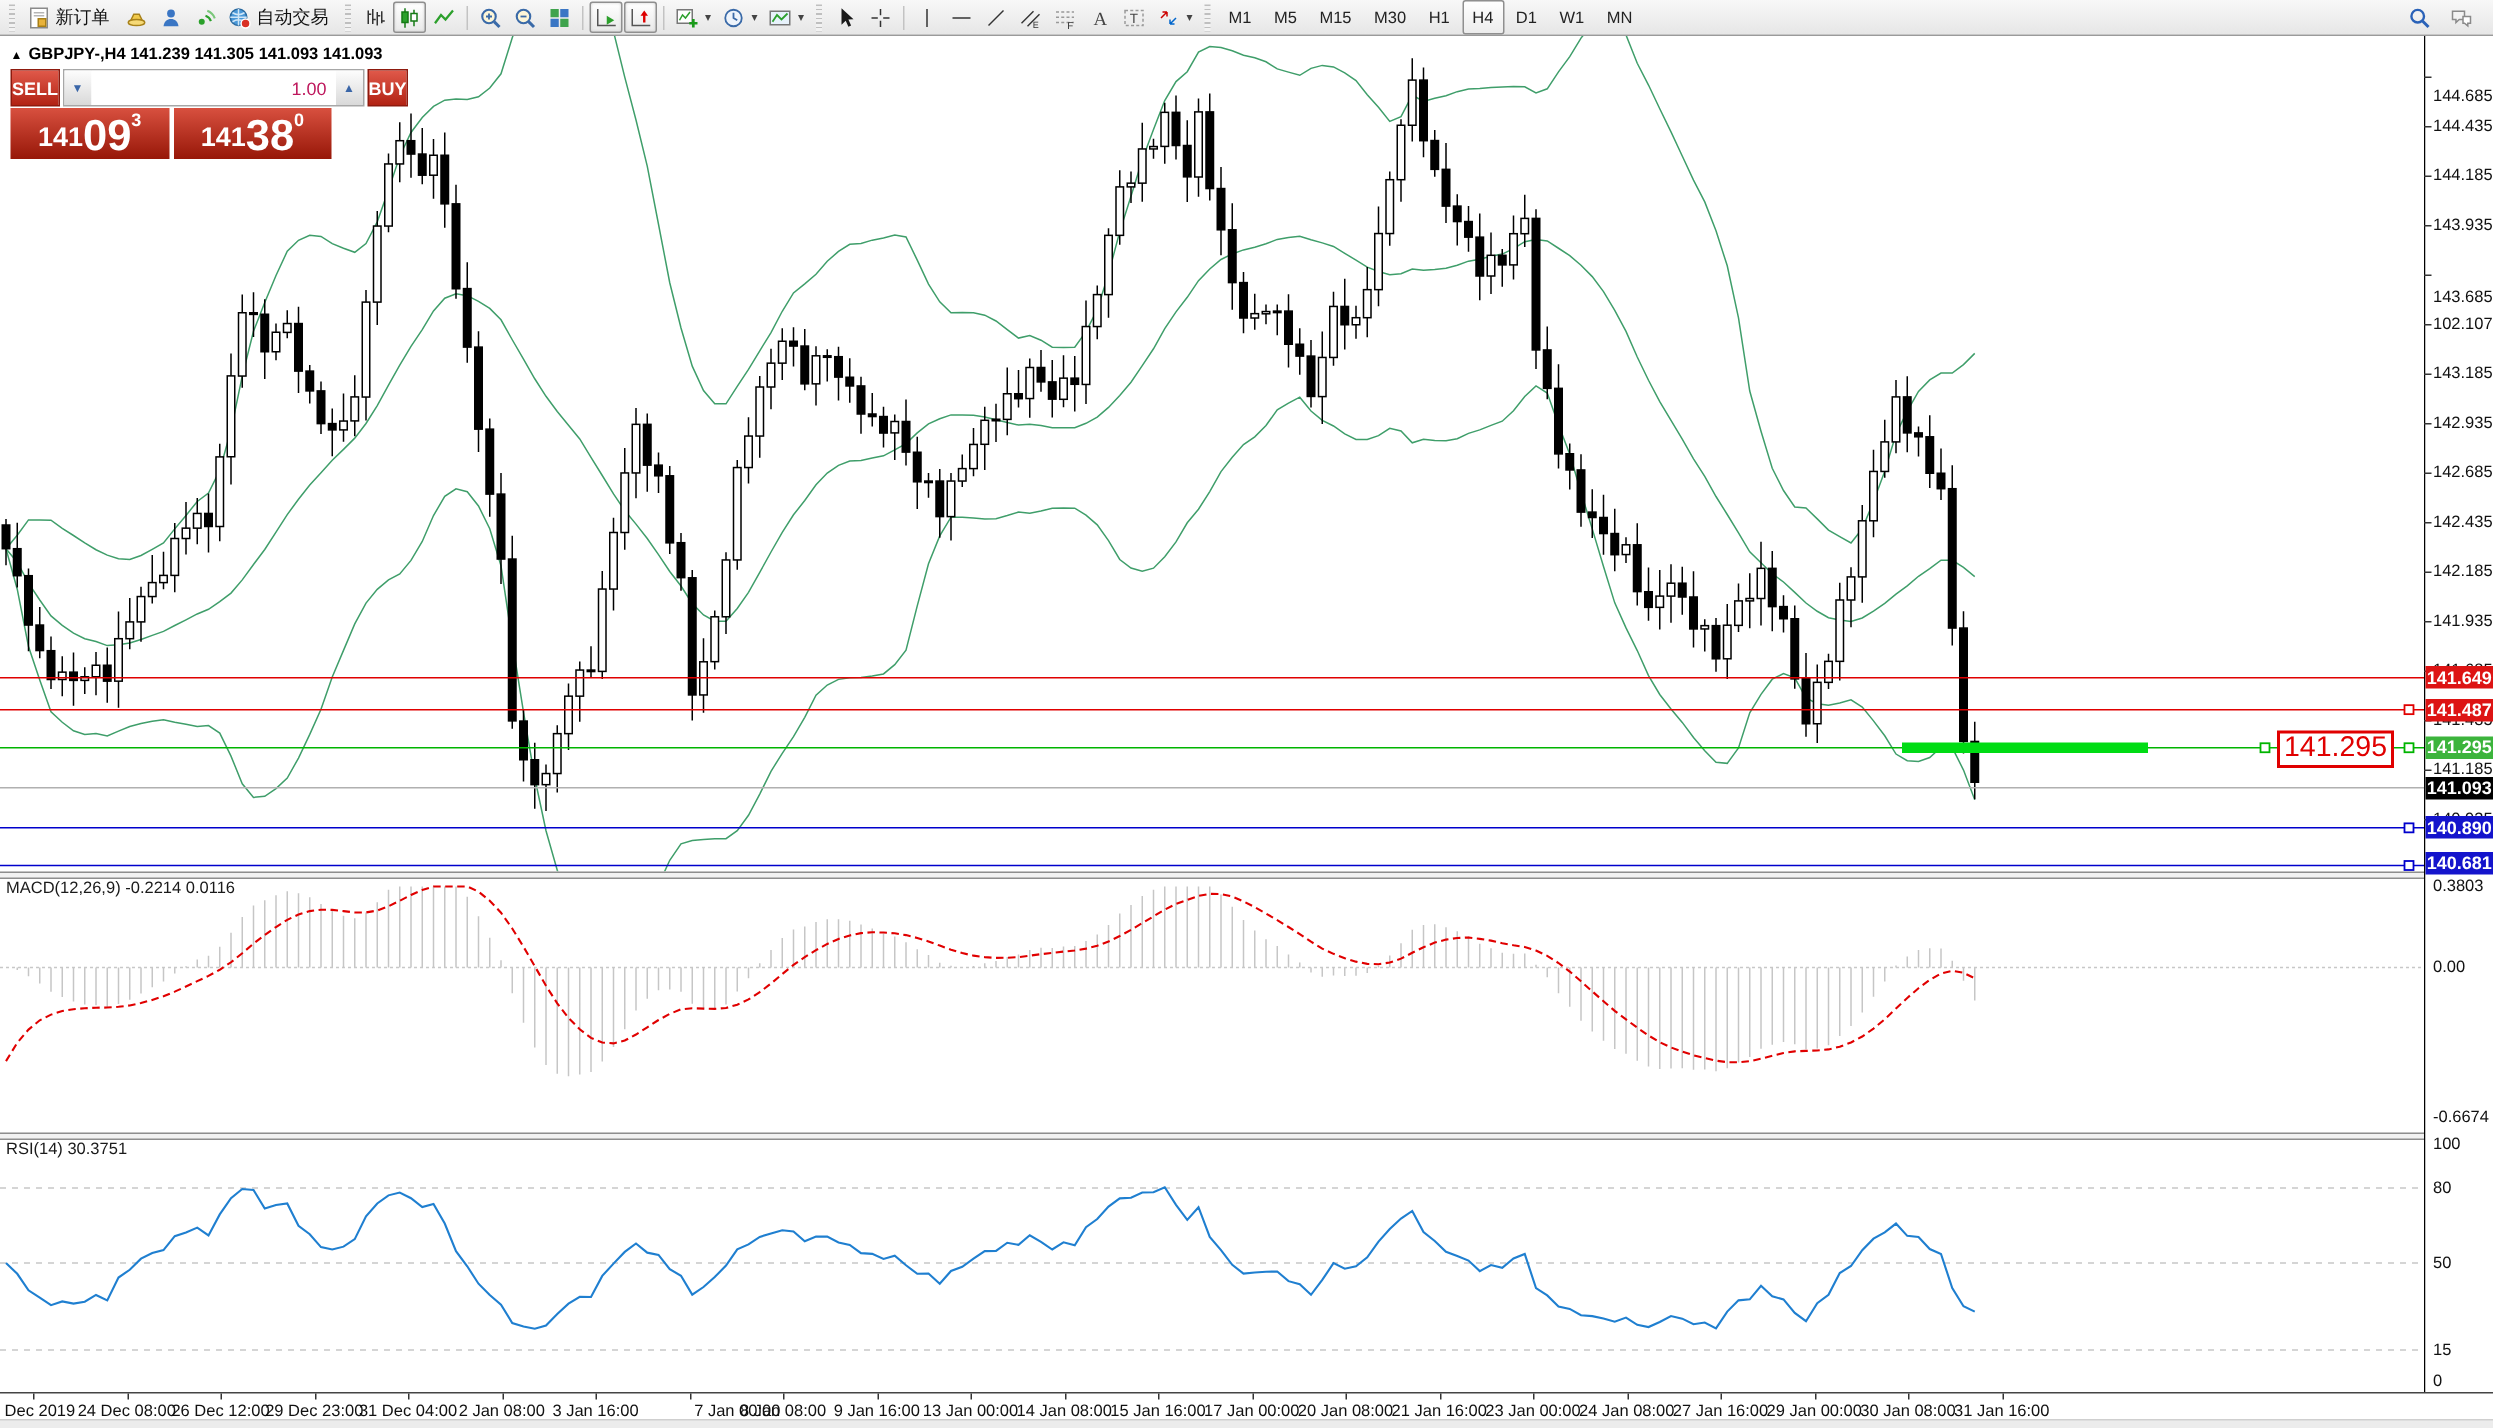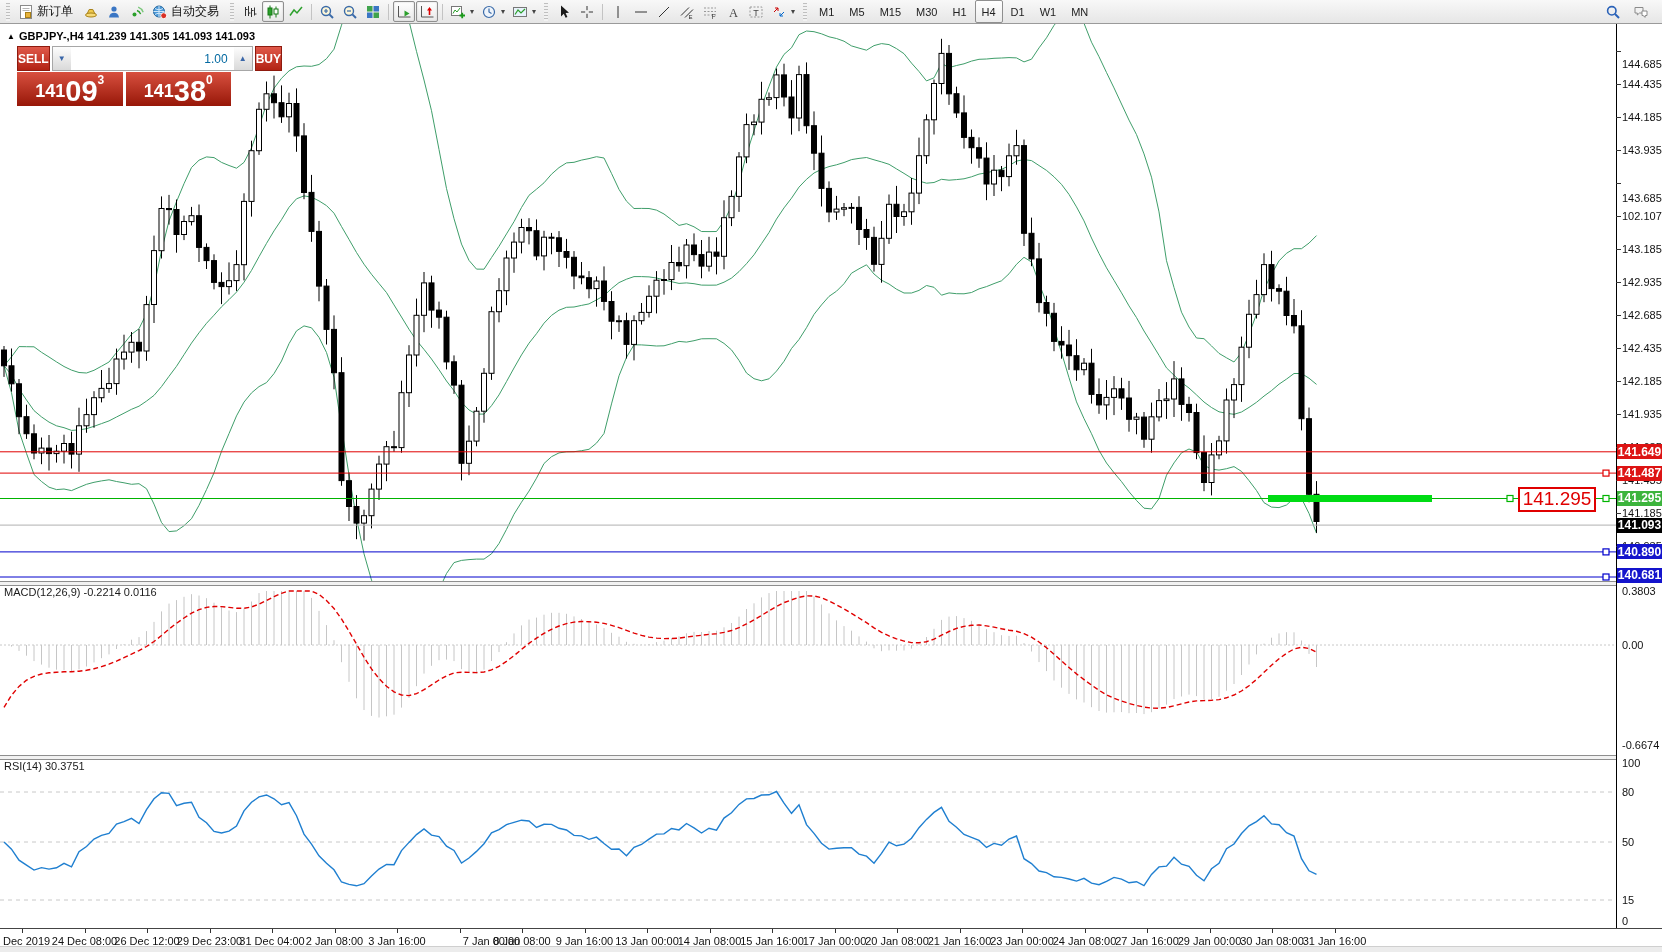--- a/index.html
+++ b/index.html
@@ -32,29 +32,29 @@
   .ptickmark{position:absolute;left:1616px;width:5px;height:1px;background:#333;}
   .pbadge{position:absolute;left:1617px;width:45px;height:15px;font-size:12px;font-weight:bold;color:#fff;
     display:flex;align-items:center;justify-content:center;}
   .iaxis{position:absolute;left:1622px;font-size:11px;color:#111;}
   
   #timeaxis{position:absolute;left:0;top:904px;width:1662px;height:24px;background:#fff;border-top:1px solid #444;}
   .ttick{position:absolute;top:0;width:1px;height:4px;background:#333;}
   .tlabel{position:absolute;top:6px;font-size:11px;color:#111;transform:translateX(-50%);white-space:nowrap;}
   #footerstrip{position:absolute;left:0;top:922px;width:1662px;height:6px;background:#ececec;border-top:1px solid #cfcfcf;}
   
-  #oneclick{position:absolute;left:17px;top:22px;width:214px;height:52px;}
+  #oneclick{position:absolute;left:7px;top:22px;width:214px;height:52px;}
   #oc-row1{position:absolute;left:0;top:0;width:214px;height:25px;display:flex;}
   .oc-btn{color:#fff;font-weight:bold;font-size:12px;display:flex;align-items:center;justify-content:center;
     background:linear-gradient(#e0594a,#b22314);border:1px solid #8e1a0e;box-sizing:border-box;}
   #oc-sell{width:47px;}
   #oc-buy{width:49px;margin-left:2px;}
   #oc-vol{flex:1;display:flex;border:1px solid #a7a7a7;box-sizing:border-box;margin-left:2px;background:#fff;}
   .oc-step{width:18px;background:linear-gradient(#fdfdfd,#d9d9d9);border:0;display:flex;align-items:center;justify-content:center;font-size:8px;color:#3a66a8;}
-  #oc-volval{flex:1;border:0;outline:none;text-align:right;font-size:12px;padding-right:6px;color:#0369a1;font-family:"Liberation Sans",sans-serif;min-width:0;}
+  #oc-volval{flex:1;border:0;outline:none;text-align:right;font-size:12px;padding-right:6px;color:#be185d;font-family:"Liberation Sans",sans-serif;min-width:0;}
   #oc-row2{position:absolute;left:0;top:26px;width:214px;height:34px;display:flex;gap:3px;}
   .oc-price{flex:1;background:linear-gradient(#d8503f,#971708);display:flex;align-items:flex-end;justify-content:center;color:#fff;padding-bottom:2px;}
   .oc-pre{font-size:18px;font-weight:bold;margin-bottom:2px;}
   .oc-big{font-size:29px;font-weight:bold;line-height:26px;}
   .oc-sup{font-size:12px;font-weight:bold;align-self:flex-start;margin-top:1px;}
   
   #turnpoint{position:absolute;left:1458px;top:396px;font-size:35px;font-weight:bold;white-space:nowrap;
     text-shadow:3px 3px 0 #8b8b8b;letter-spacing:1px;}
   #pricebox{position:absolute;left:1518px;top:463px;width:74px;height:21px;background:#fff;
     display:flex;align-items:center;justify-content:center;font-size:19px;}

